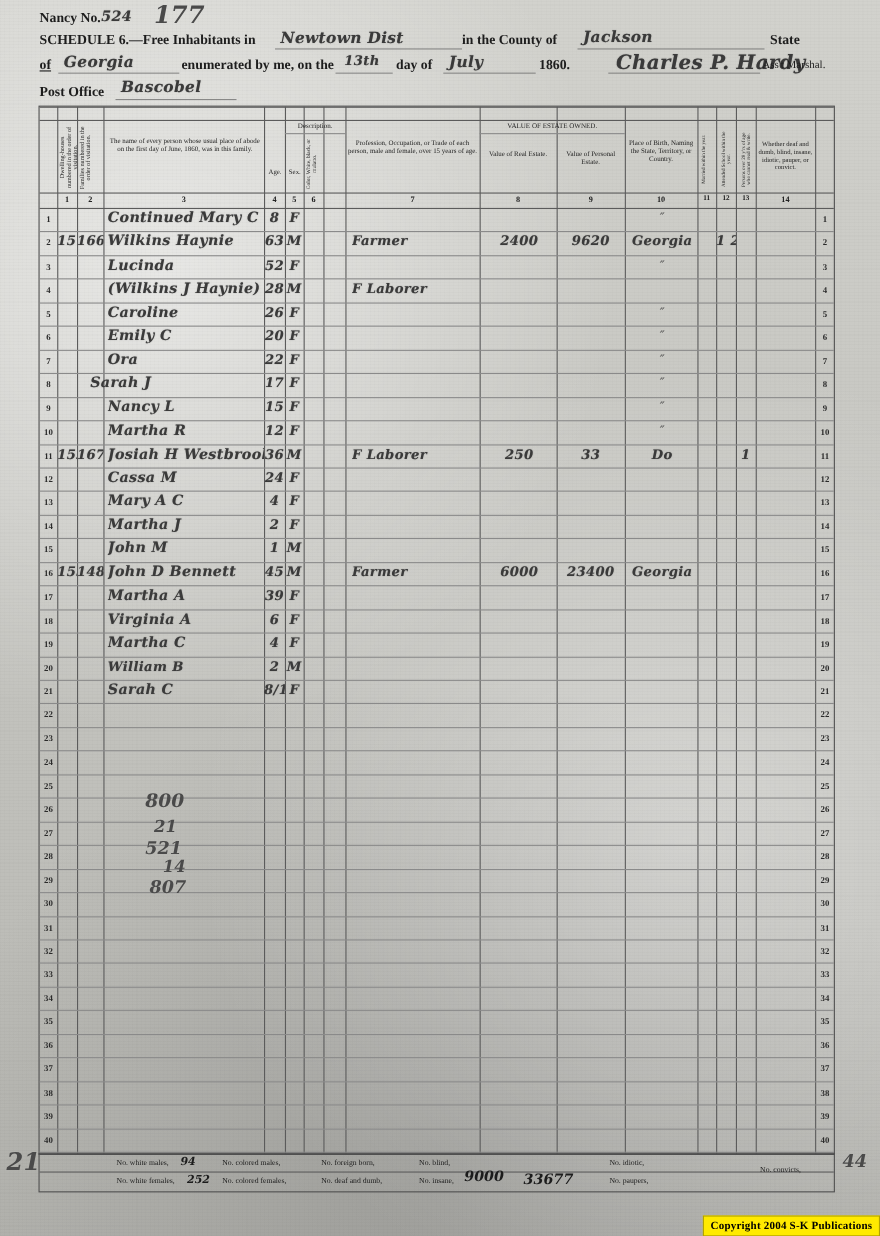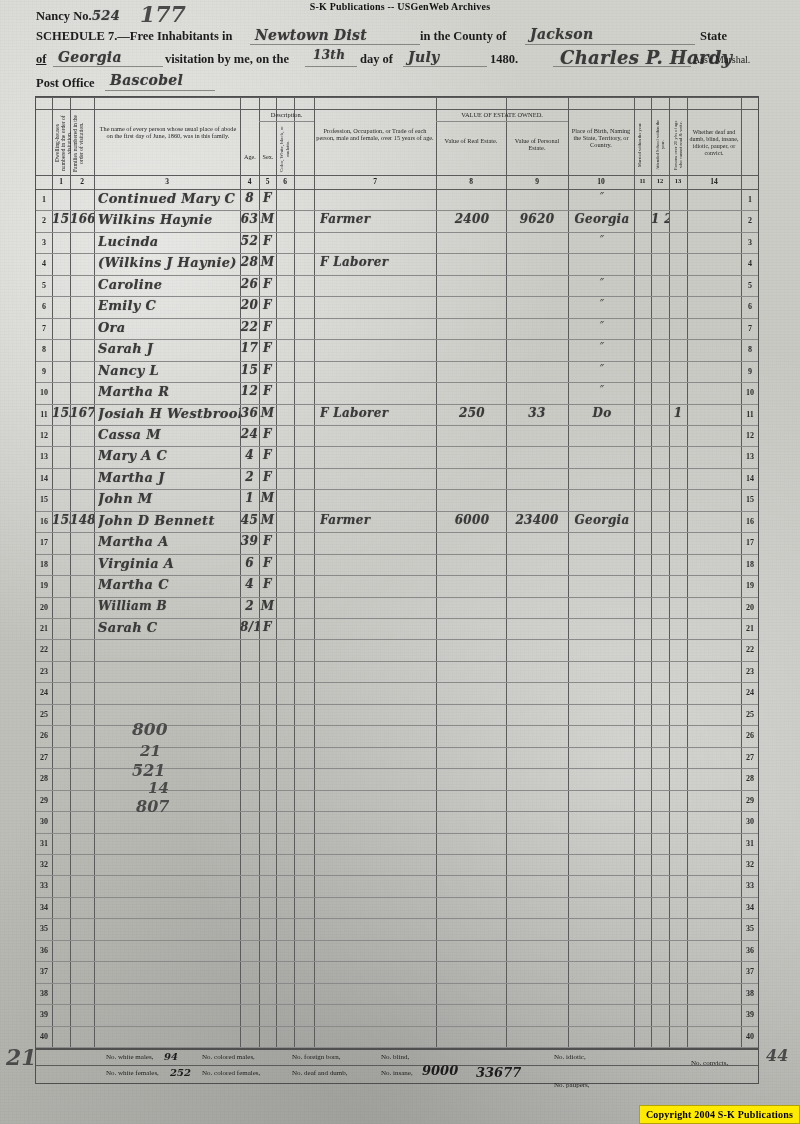--- a/index.html
+++ b/index.html
@@ -86,43 +86,42 @@
     position:absolute;font-family:"DejaVu Serif",serif;font-style:italic;
     font-weight:bold;color:#4a4a4a;
   }
 </style>
 </head>
 <body>
 
 <div class="page">
   <div class="grain"></div>
 
-  <div class="banner top">S-K Publications -- USGenWeb Archives</div>
 
   <div class="hdr">
 
     <span class="hl hs" style="left:36px;top:9px;">Nancy No.</span>
     <span class="hl cursive" style="left:92px;top:8px;font-size:13px;">524</span>
     <span class="hl bigpencil" style="left:140px;top:1px;font-size:22px;">177</span>
 
-    <span class="hl hs" style="left:36px;top:29px;font-size:12.5px;">SCHEDULE 7.—Free Inhabitants in</span>
+    <span class="hl hs" style="left:36px;top:29px;font-size:12.5px;">SCHEDULE 6.—Free Inhabitants in</span>
     <span class="hl cursive" style="left:255px;top:27px;font-size:14px;">Newtown Dist</span>
     <span class="hl hs" style="left:420px;top:29px;font-size:12.5px;">in the County of</span>
     <span class="hl cursive" style="left:530px;top:26px;font-size:14px;">Jackson</span>
     <span class="hl hs" style="left:700px;top:29px;font-size:12.5px;">State</span>
     <div class="rule" style="left:250px;top:44px;width:170px;"></div>
     <div class="rule" style="left:525px;top:44px;width:170px;"></div>
 
     <span class="hl hs" style="left:36px;top:52px;font-size:12.5px;text-decoration:underline;">of</span>
     <span class="hl cursive" style="left:58px;top:49px;font-size:14px;">Georgia</span>
-    <span class="hl hs" style="left:165px;top:52px;font-size:12.5px;">visitation by me, on the</span>
+    <span class="hl hs" style="left:165px;top:52px;font-size:12.5px;">enumerated by me, on the</span>
     <span class="hl cursive" style="left:313px;top:48px;font-size:12px;">13th</span>
     <span class="hl hs" style="left:360px;top:52px;font-size:12.5px;">day of</span>
     <span class="hl cursive" style="left:408px;top:49px;font-size:14px;">July</span>
-    <span class="hl hs" style="left:490px;top:52px;font-size:12.5px;">1480.</span>
+    <span class="hl hs" style="left:490px;top:52px;font-size:12.5px;">1860.</span>
     <span class="hl cursive" style="left:560px;top:47px;font-size:18px;">Charles P. Hardy</span>
     <span class="hl sm" style="left:693px;top:54px;">Ass't Marshal.</span>
     <div class="rule" style="left:53px;top:66px;width:110px;"></div>
     <div class="rule" style="left:305px;top:66px;width:52px;"></div>
     <div class="rule" style="left:403px;top:66px;width:84px;"></div>
     <div class="rule" style="left:553px;top:66px;width:138px;"></div>
 
     <span class="hl hs" style="left:36px;top:76px;font-size:12.5px;">Post Office</span>
     <span class="hl cursive" style="left:110px;top:72px;font-size:14px;">Bascobel</span>
     <div class="rule" style="left:105px;top:90px;width:110px;"></div>
@@ -256,21 +255,21 @@
         <div style="position: absolute; left: 0px; right: 0px; top: 128.7px; height: 21.45px;">
           <div class="cell  cursive" style="left: 62px; top: 2px; width: 142px; position: absolute; font-size: 13px; overflow: hidden;">Ora</div>
           <div class="cell c cursive" style="left: 204px; top: 2px; width: 19px; position: absolute; font-size: 12px; overflow: hidden;">22</div>
           <div class="cell c cursive" style="left: 223px; top: 2px; width: 17px; position: absolute; font-size: 12px; overflow: hidden;">F</div>
           <div class="cell c ditto" style="left: 534px; top: 2px; width: 64px; position: absolute; font-size: 12px; overflow: hidden;">″</div>
         </div>
         <div class="hline light" style="top: 171.6px;"></div>
         <div class="rownum" style="left: 0px; top: 156.15px;">8</div>
         <div class="rownum" style="left: 706px; top: 156.15px;">8</div>
         <div style="position: absolute; left: 0px; right: 0px; top: 150.15px; height: 21.45px;">
-          <div class="cell  cursive" style="left: 62px; top: 2px; width: 142px; position: absolute; font-size: 13px; overflow: hidden;">Sarah J</div>
+          <div class="cell  cursive" style="left: 46px; top: 2px; width: 142px; position: absolute; font-size: 13px; overflow: hidden;">Sarah J</div>
           <div class="cell c cursive" style="left: 204px; top: 2px; width: 19px; position: absolute; font-size: 12px; overflow: hidden;">17</div>
           <div class="cell c cursive" style="left: 223px; top: 2px; width: 17px; position: absolute; font-size: 12px; overflow: hidden;">F</div>
           <div class="cell c ditto" style="left: 534px; top: 2px; width: 64px; position: absolute; font-size: 12px; overflow: hidden;">″</div>
         </div>
         <div class="hline light" style="top: 193.05px;"></div>
         <div class="rownum" style="left: 0px; top: 177.6px;">9</div>
         <div class="rownum" style="left: 706px; top: 177.6px;">9</div>
         <div style="position: absolute; left: 0px; right: 0px; top: 171.6px; height: 21.45px; text-decoration: underline;">
           <div class="cell  cursive" style="left: 62px; top: 2px; width: 142px; position: absolute; font-size: 13px; overflow: hidden;">Nancy L</div>
           <div class="cell c cursive" style="left: 204px; top: 2px; width: 19px; position: absolute; font-size: 12px; overflow: hidden;">15</div>
@@ -482,21 +481,21 @@
     <span class="fl" style="left:256px;top:4px;">No. foreign born,</span>
     <span class="fl" style="left:345px;top:4px;">No. blind,</span>
     <span class="fl" style="left:518px;top:4px;">No. idiotic,</span>
     <span class="fl" style="left:655px;top:10px;">No. convicts,</span>
 
     <span class="fl" style="left:70px;top:20px;">No. white females,</span>
     <span class="fl pencil" style="left:134px;top:18px;font-size:10px;">252</span>
     <span class="fl" style="left:166px;top:20px;">No. colored females,</span>
     <span class="fl" style="left:256px;top:20px;">No. deaf and dumb,</span>
     <span class="fl" style="left:345px;top:20px;">No. insane,</span>
-    <span class="fl" style="left:518px;top:32px;">No. paupers,</span>
+    <span class="fl" style="left:518px;top:20px;">No. paupers,</span>
 
     <span class="fl pencil" style="left:386px;top:14px;font-size:13px;">9000</span>
     <span class="fl pencil" style="left:440px;top:16px;font-size:13px;">33677</span>
   </div>
 
   <div class="bigpencil" style="left:6px;top:1044px;font-size:22px;">21</div>
   <div class="bigpencil" style="left:766px;top:1046px;font-size:16px;">44</div>
 
   <div class="banner bottom">Copyright 2004 S-K Publications</div>
 </div>

